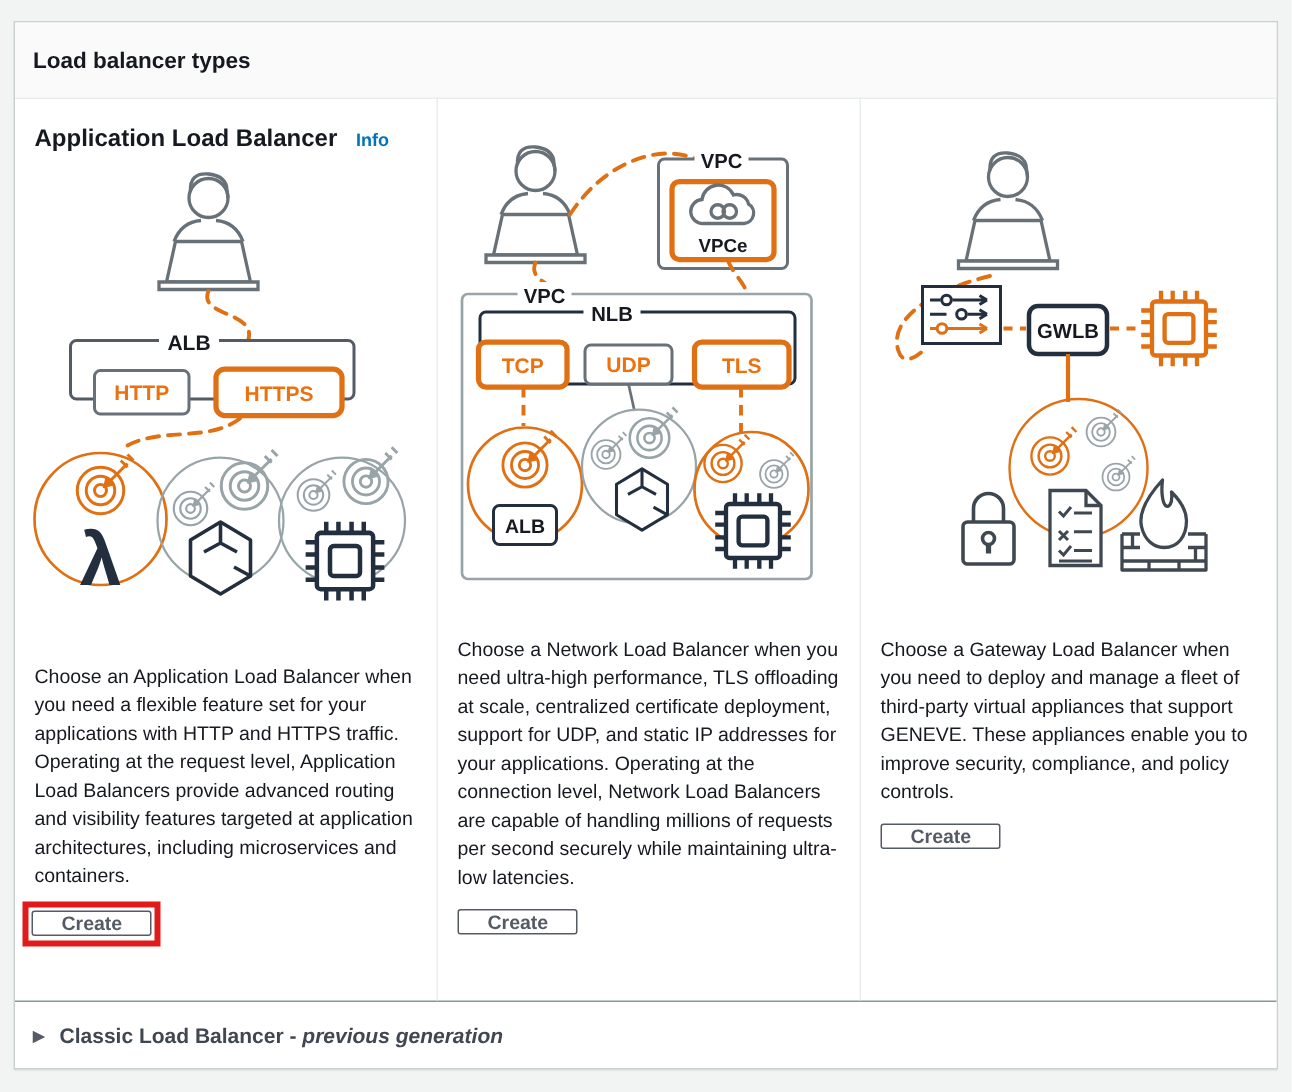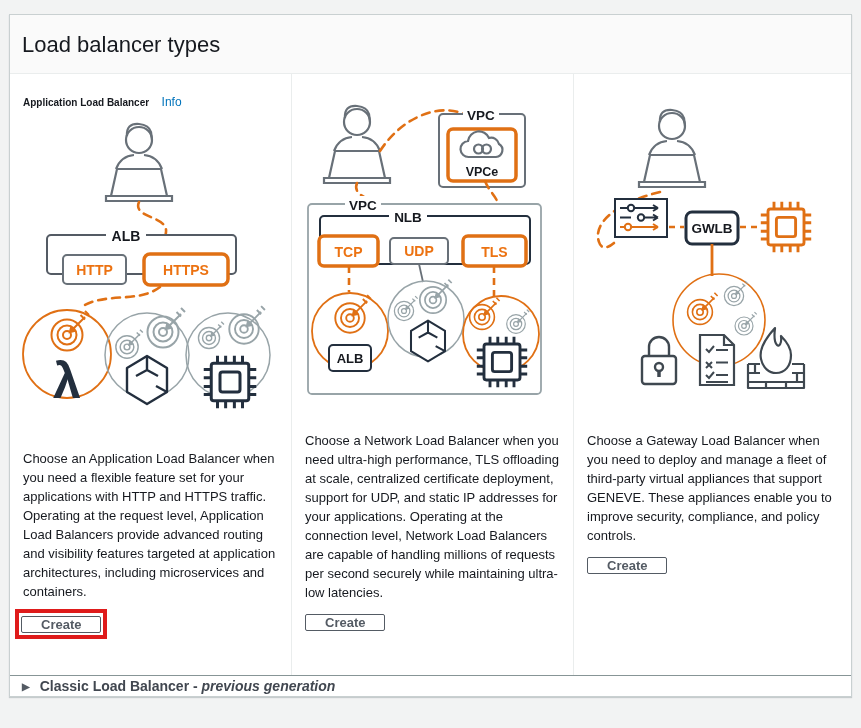--- a/index.html
+++ b/index.html
@@ -22,43 +22,43 @@
   }
   .panel{
     position:absolute;left:9px;top:14px;width:843px;
     background:#fff;border:1px solid #c9d0d1;
     box-shadow:0 1px 1px rgba(0,28,36,.18);
   }
   .panel-header{
     background:#fafafa;border-bottom:1px solid #eaeded;
     padding:17px 12px 15px 12px;
   }
-  .panel-title{font-size:22px;font-weight:normal;color:var(--text_dark);}
+  .panel-title{font-size:15px;font-weight:bold;color:var(--text_dark);}
   .cards{display:flex;align-items:stretch;min-height:601px;}
   .card{flex:1 1 0;padding:18px 13px 14px 13px;border-right:1px solid #eaeded;position:relative;}
   .card:last-child{border-right:none;}
   .card-title-row{white-space:nowrap;}
-  .card-title{font-size:10px;font-weight:bold;color:var(--text_dark);}
-  .info-link{font-size:12px;font-weight:normal;color:var(--link_blue);text-decoration:none;margin-left:8px;cursor:pointer;}
+  .card-title{font-size:16px;font-weight:bold;color:var(--text_dark);}
+  .info-link{font-size:12px;font-weight:bold;color:var(--link_blue);text-decoration:none;margin-left:8px;cursor:pointer;}
   .diagram{display:block;margin:4px -13px 2px -13px;}
   .desc{font-size:13px;line-height:19px;color:var(--text_dark);margin:2px 0 0 0;}
   .create-btn{
     display:inline-block;background:#fff;border:1px solid var(--muted_gray);
     border-radius:2px;padding:0 19px;font-size:13px;font-weight:bold;
     color:var(--muted_gray);margin-top:12px;cursor:pointer;
     font-family:"Liberation Sans", sans-serif;
   }
   .highlight-box{
     display:inline-block;border:4px solid var(--highlight_red);
     padding:2px;margin-top:8px;margin-left:-8px;
   }
   .highlight-box .create-btn{margin:0;}
   .panel-footer{
     border-top:1px solid #879596;
-    padding:2px 12px;font-size:14px;font-weight:bold;color:#414750;
+    padding:14px 12px;font-size:14px;font-weight:bold;color:#414750;
     cursor:pointer;background:#fff;
   }
   .expander-caret{color:var(--muted_gray);font-size:10px;margin-right:10px;vertical-align:1px;}
   .footer-em{font-style:italic;}
   svg text{font-family:"Liberation Sans", sans-serif;}
   .lbl-dark{font-weight:bold;fill:var(--text_dark);}
   .lbl-orange{font-weight:bold;fill:var(--accent_orange);}
 </style>
 </head>
 <body>

